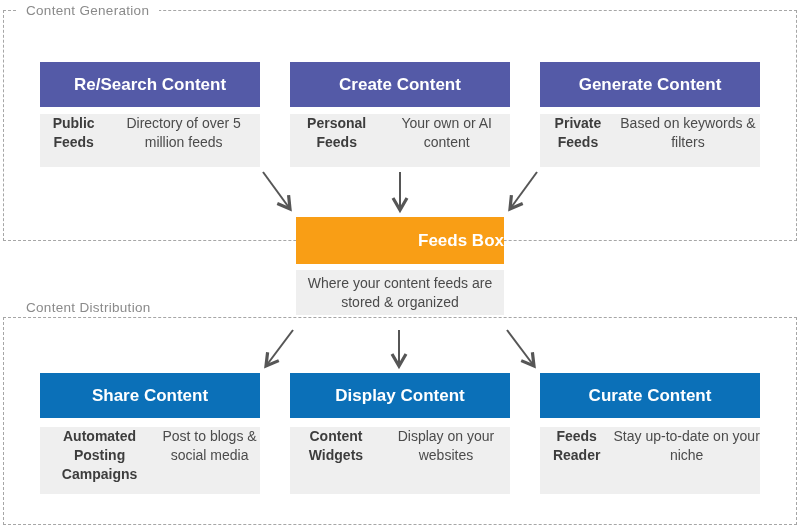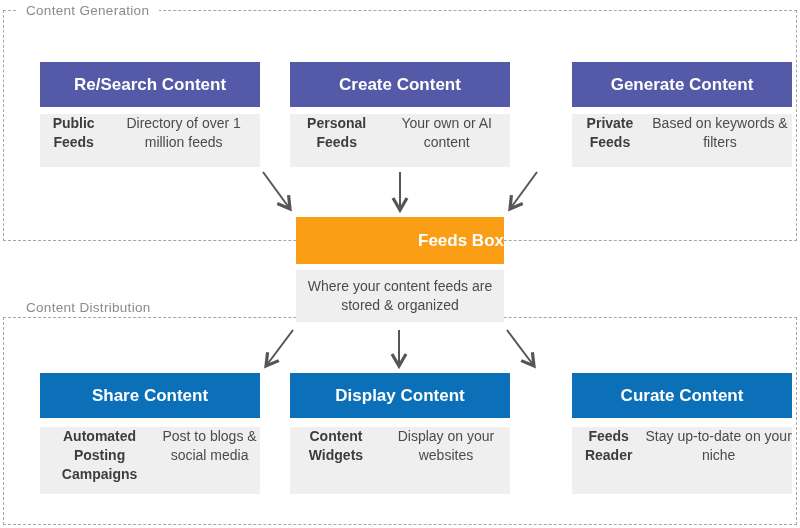--- a/index.html
+++ b/index.html
@@ -26,21 +26,21 @@
     font-weight:normal;
     letter-spacing:.3px;
     color:var(--section-label,#8a8a8a);
     z-index:3;
     white-space:nowrap;
   }
   .label-generation{top:3px;}
   .label-distribution{top:300px;}
 
   .col{position:absolute;top:0;width:220px;height:100%;}
-  .col-1{left:40px;} .col-2{left:290px;} .col-3{left:572px;}
+  .col-1{left:40px;} .col-2{left:290px;} .col-3{left:540px;}
 
   .hdr{
     position:absolute;
     left:0;width:220px;height:45px;
     line-height:45px;
     text-align:center;
     color:var(--header-text,#fff);
     font-size:17px;
     font-weight:bold;
     z-index:2;
@@ -76,21 +76,21 @@
     left:296px;top:217px;width:208px;height:47px;
     line-height:47px;
     text-align:right;
     background:var(--hub-header-bg,#f99e15);
     color:var(--header-text,#fff);
     font-size:17px;font-weight:bold;
     z-index:2;
   }
   .hub-desc{
     position:absolute;
-    left:296px;top:270px;width:208px;height:52px;
+    left:296px;top:270px;width:208px;height:45px;
     background:var(--description-bg,#efefef);
     display:flex;align-items:center;justify-content:center;
     text-align:center;
     z-index:2;
   }
   .hub-desc .desc-text{padding:0 10px;}
 
   .arrows{position:absolute;left:0;top:0;width:800px;height:528px;z-index:1;}
   .arrows line{stroke:var(--arrow,#565656);stroke-width:2;}
   .arrows marker path{stroke:var(--arrow,#565656);}
@@ -117,21 +117,21 @@
   <div class="dashed-rect rect-generation"></div>
   <div class="dashed-rect rect-distribution"></div>
 
   <div class="section-label label-generation">Content Generation</div>
   <div class="section-label label-distribution">Content Distribution</div>
 
   <div class="col col-1 row-gen">
     <div class="hdr">Re/Search Content</div>
     <div class="desc">
       <div class="desc-title">Public Feeds</div>
-      <div class="desc-text">Directory of over 1 million feeds</div>
+      <div class="desc-text">Directory of over 5 million feeds</div>
     </div>
   </div>
 
   <div class="col col-2 row-gen">
     <div class="hdr">Create Content</div>
     <div class="desc">
       <div class="desc-title">Personal Feeds</div>
       <div class="desc-text">Your own or AI content</div>
     </div>
   </div>

